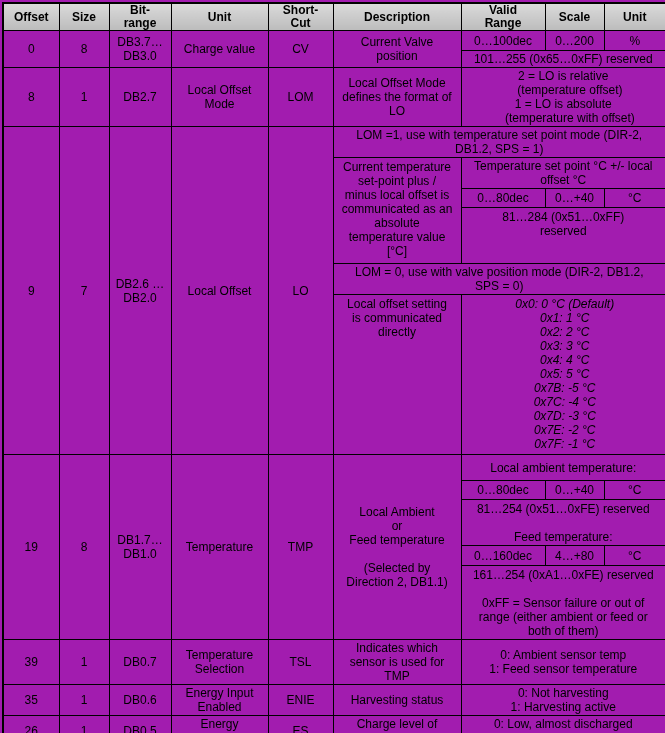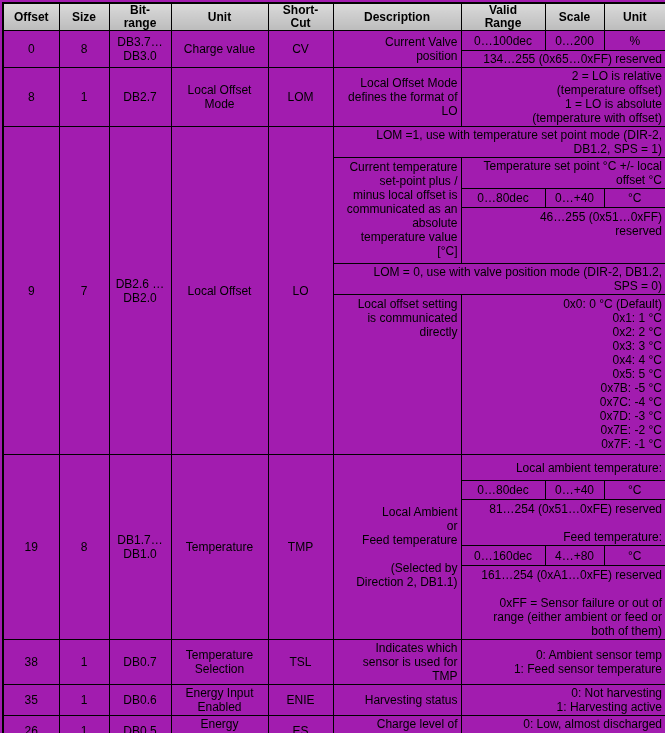--- a/index.html
+++ b/index.html
@@ -35,23 +35,23 @@
   }
   th {
     background: linear-gradient(#dadada, #bcbcbc);
     font-weight: bold;
     text-align: center;
     padding: 0 1px;
     line-height: 13px;
     height: 27px;
   }
   td.c { text-align: center; padding: 1px 1px; }
-  td.l { text-align: right; }
+  td.l { text-align: center; }
   td.vtop { vertical-align: top; padding-top: 2px; margin-left: 47px; }
-  td.hex { padding-left: 6px; }
+  td.hex { padding-left: 6px; font-style: italic; }
 </style>
 </head>
 <body>
 
 <div class="page">
   <table class="regmap">
     <colgroup>
       <col style="width:56px">
         <col style="width:50px">
         <col style="width:62px">
@@ -86,21 +86,21 @@
 DB3.0</td>
       <td class="c" rowspan="2">Charge value</td>
       <td class="c" rowspan="2">CV</td>
       <td class="l" rowspan="2">Current Valve
 position</td>
       <td class="c">0…100dec</td>
       <td class="c">0…200</td>
       <td class="c">%</td>
     </tr>
     <tr style="height:17px">
-      <td class="l" colspan="3">134…255 (0x65…0xFF) reserved</td>
+      <td class="l" colspan="3">101…255 (0x65…0xFF) reserved</td>
     </tr>
 
     <tr style="height:56px">
       <td class="c">8</td>
       <td class="c">1</td>
       <td class="c">DB2.7</td>
       <td class="c">Local Offset
 Mode</td>
       <td class="c">LOM</td>
       <td class="l">Local Offset Mode
@@ -132,21 +132,21 @@
 [°C]</td>
       <td class="l" colspan="3">Temperature set point °C +/- local
 offset °C</td>
     </tr>
     <tr style="height:19px">
       <td class="c">0…80dec</td>
       <td class="c">0…+40</td>
       <td class="c">°C</td>
     </tr>
     <tr style="height:56px">
-      <td class="l vtop" colspan="3">46…255 (0x51…0xFF)
+      <td class="l vtop" colspan="3">81…284 (0x51…0xFF)
 reserved</td>
     </tr>
     <tr style="height:30px">
       <td class="l" colspan="4">LOM = 0, use with valve position mode (DIR-2, DB1.2,
 SPS = 0)</td>
     </tr>
     <tr style="height:160px">
       <td class="l vtop">Local offset setting
 is communicated
 directly</td>
@@ -195,21 +195,21 @@
     </tr>
     <tr style="height:72px">
       <td class="l vtop" colspan="3">161…254 (0xA1…0xFE) reserved
 
 0xFF = Sensor failure or out of
 range (either ambient or feed or
 both of them)</td>
     </tr>
 
     <tr style="height:40px">
-      <td class="c">38</td>
+      <td class="c">39</td>
       <td class="c">1</td>
       <td class="c">DB0.7</td>
       <td class="c">Temperature
 Selection</td>
       <td class="c">TSL</td>
       <td class="l">Indicates which
 sensor is used for
 TMP</td>
       <td class="l" colspan="3">0: Ambient sensor temp
 1: Feed sensor temperature</td>

